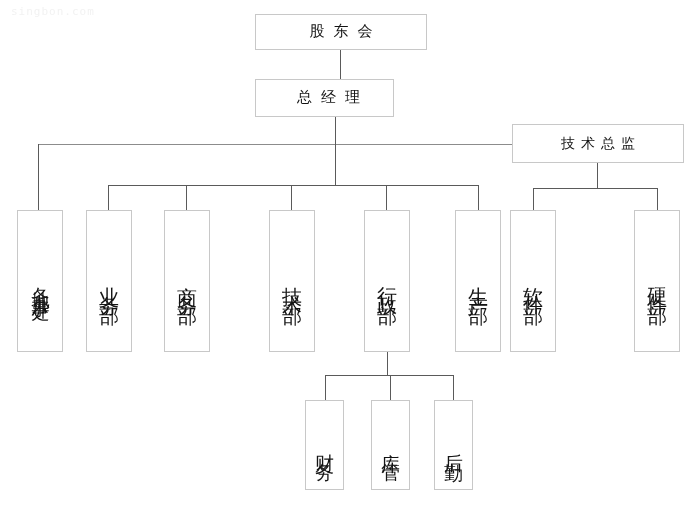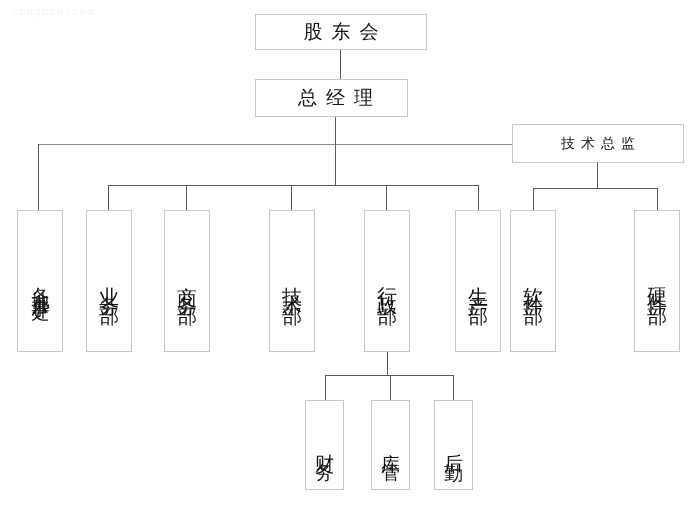--- a/index.html
+++ b/index.html
@@ -38,21 +38,21 @@
     background: #ffffff;
     color: #141414;
     display: flex;
     align-items: center;
     justify-content: center;
     text-align: center;
     line-height: 1.05;
   }
   
   .node.horiz {
-    font-size: 19px;
+    font-size: 15px;
     letter-spacing: 9px;
     text-indent: 9px;
     font-weight: 500;
   }
   .node.horiz.tight {
     font-size: 14px;
     letter-spacing: 6px;
     text-indent: 6px;
   }
   
@@ -117,21 +117,21 @@
   <div class="ln v" style="left:387px; top:352px; height:23px;"></div>
 
   <div class="ln h" style="left:325px; top:375px; width:128px;"></div>
 
   <div class="ln v" style="left:325px; top:375px; height:25px;"></div>
   <div class="ln v" style="left:390px; top:375px; height:25px;"></div>
   <div class="ln v" style="left:453px; top:375px; height:25px;"></div>
 
   <div class="node horiz" style="left:255px; top:14px; width:172px; height:36px;">股东会</div>
 
-  <div class="node horiz" style="left:255px; top:79px; width:153px; height:38px;padding-left:8px;">总经理</div>
+  <div class="node horiz" style="left:255px; top:79px; width:139px; height:38px;padding-left:8px;">总经理</div>
 
   <div class="node horiz tight" style="left:512px; top:124px; width:172px; height:39px;">技术总监</div>
 
   <div class="node vert dense" style="left:17px; top:210px; width:46px; height:142px;">各地办事处</div>
 
   <div class="node vert" style="left:86px; top:210px; width:46px; height:142px;">业务部</div>
 
   <div class="node vert" style="left:164px; top:210px; width:46px; height:142px;">商务部</div>
 
   <div class="node vert" style="left:269px; top:210px; width:46px; height:142px;">技术部</div>

